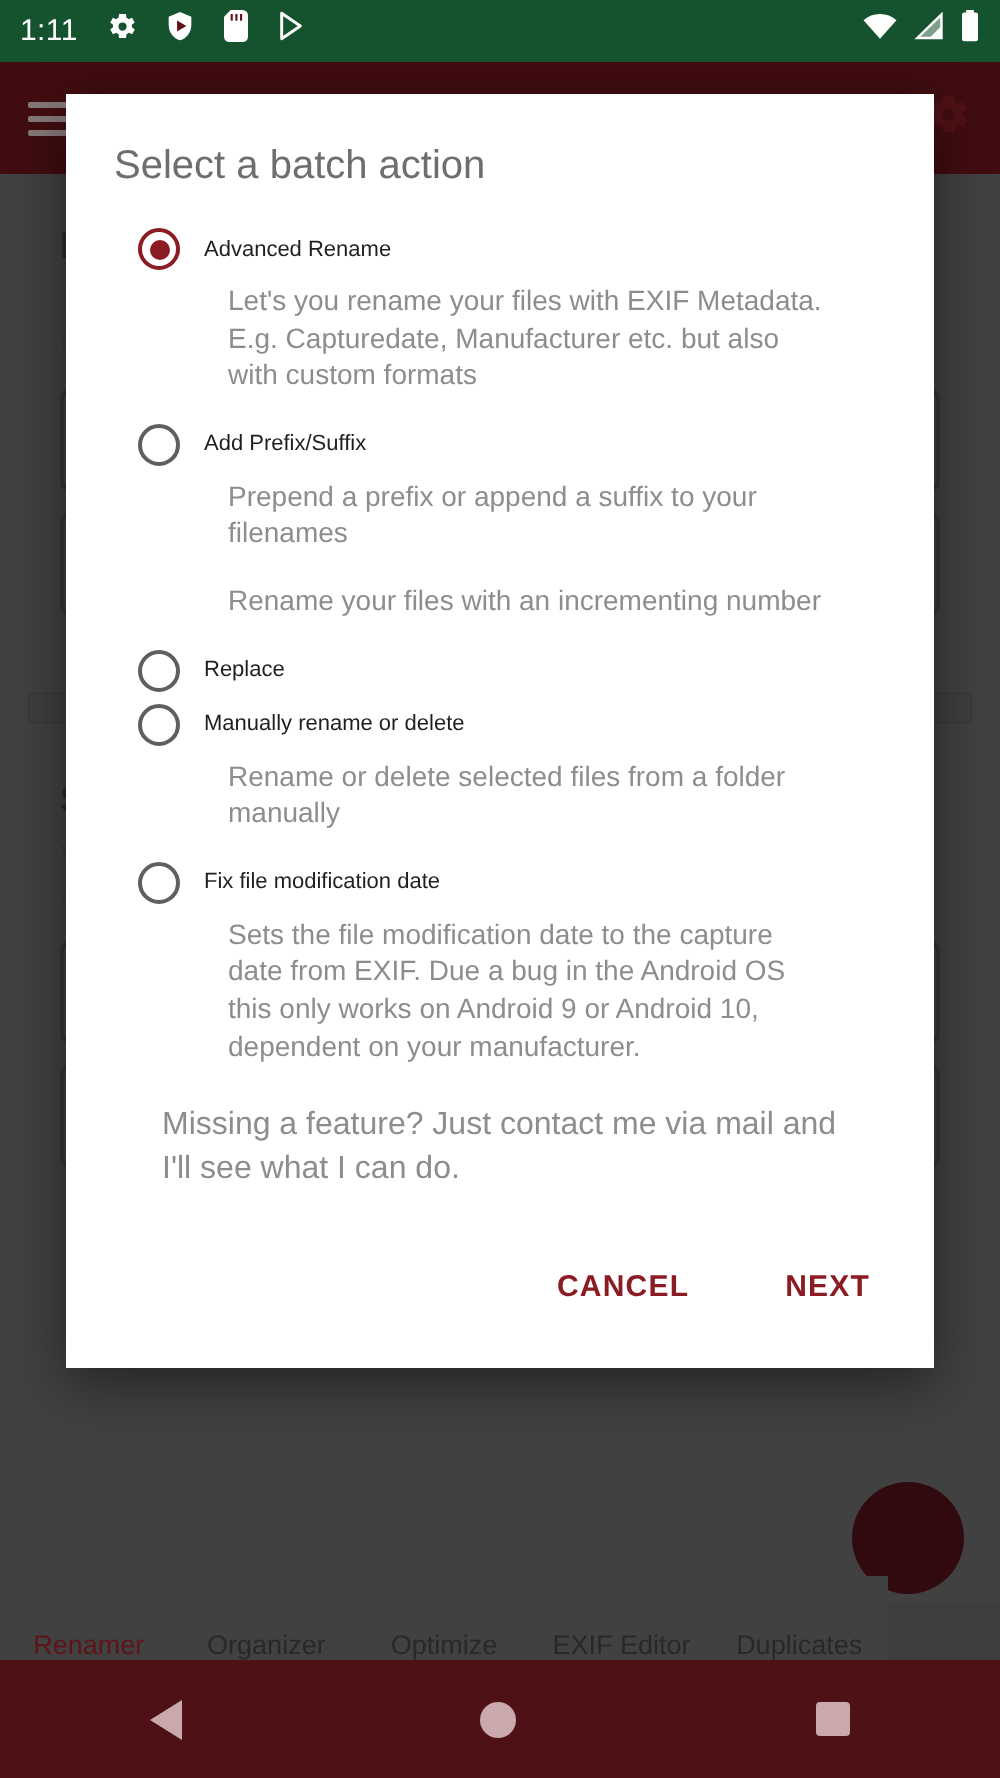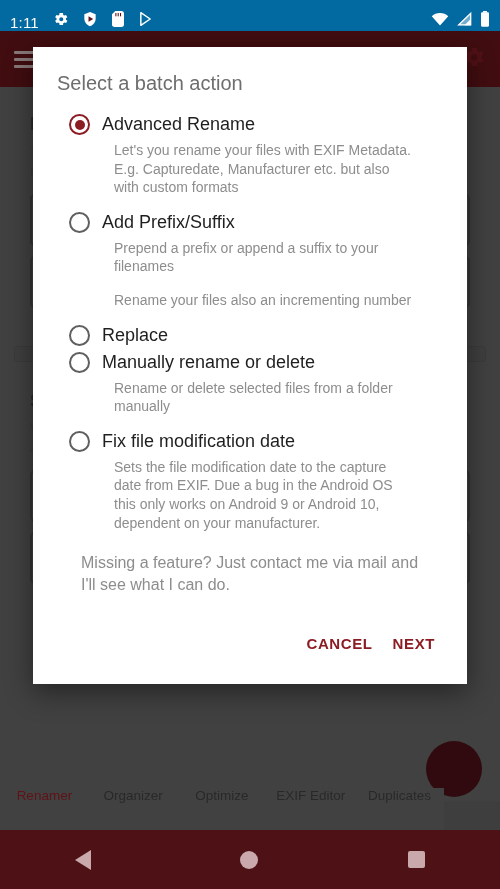--- a/index.html
+++ b/index.html
@@ -13,22 +13,22 @@
     position: relative;
     width: 500px; height: 889px;
     background: #5c5c5c;
     overflow: hidden;
   }
 
   
   .status-bar {
     position: absolute; top: 0; left: 0;
     width: 500px; height: 31px;
-    background: #0369a1;
-    display: flex; align-items: flex-end;
+    background: #14532d;
+    display: flex; align-items: center;
     padding: 0 10px;
     z-index: 60;
   }
   .status-time {
     color: #ffffff; font-size: 15px; letter-spacing: .2px;
     margin-right: 14px;
   }
   .status-left-icons { display: flex; align-items: center; gap: 13px; }
   .status-right-icons {
     margin-left: auto; display: flex; align-items: center; gap: 7px;
@@ -84,21 +84,21 @@
   .bg-fab {
     position: absolute; right: 18px; bottom: 92px;
     width: 56px; height: 56px; border-radius: 50%;
     background: #471015; z-index: 6;
   }
 
   .bottom-tabs {
     position: absolute; left: 0; bottom: 59px;
     width: 444px; height: 42px;
     background: #616161;
-    display: flex; align-items: flex-start;
+    display: flex; align-items: flex-end;
     z-index: 6;
   }
   .tab {
     flex: 1; text-align: center;
     font-size: 13.5px; color: #3c3c3c;
   }
   .tab.active { color: #8a1d23; }
 
   
   .nav-bar {
@@ -159,37 +159,37 @@
     position: relative;
   }
   .radio.checked { border-color: #8c1c23; }
   .radio.checked::after {
     content: ""; position: absolute;
     left: 3.5px; top: 3.5px;
     width: 10px; height: 10px; border-radius: 50%;
     background: #8c1c23;
   }
   .option-label {
-    font-size: 18px; color: #1f1f1f;
+    font-size: 11px; color: #1f1f1f;
   }
   .option-desc {
     font-size: 14px; color: #8d8d8d;
     line-height: 1.33;
     padding: 3px 0 12px 57px;
     max-width: 360px;
   }
   .footer-note {
     font-size: 16px; color: #8d8d8d;
     line-height: 1.36;
     padding: 8px 24px 0 24px;
     max-width: 400px;
   }
   .dialog-actions {
     display: flex; align-items: center; justify-content: flex-end;
-    gap: 4px;
+    gap: 32px;
     padding: 18px 24px 24px 24px;
   }
   .dlg-btn {
     background: none; border: none;
     color: #8c1c23;
     font-family: "Liberation Sans", sans-serif;
     font-size: 15px; font-weight: bold;
     letter-spacing: .6px;
     padding: 8px 8px;
     cursor: pointer;
@@ -308,21 +308,21 @@
         <span class="option-label">Advanced Rename</span>
       </div>
       <div class="option-desc">Let's you rename your files with EXIF Metadata. E.g. Capturedate, Manufacturer etc. but also with custom formats</div>
 
       <div class="option-row">
         <span class="radio"></span>
         <span class="option-label">Add Prefix/Suffix</span>
       </div>
       <div class="option-desc">Prepend a prefix or append a suffix to your filenames</div>
 
-      <div class="option-desc">Rename your files also an incrementing number</div>
+      <div class="option-desc">Rename your files with an incrementing number</div>
 
       <div class="option-row">
         <span class="radio"></span>
         <span class="option-label">Replace</span>
       </div>
 
       <div class="option-row">
         <span class="radio"></span>
         <span class="option-label">Manually rename or delete</span>
       </div>

